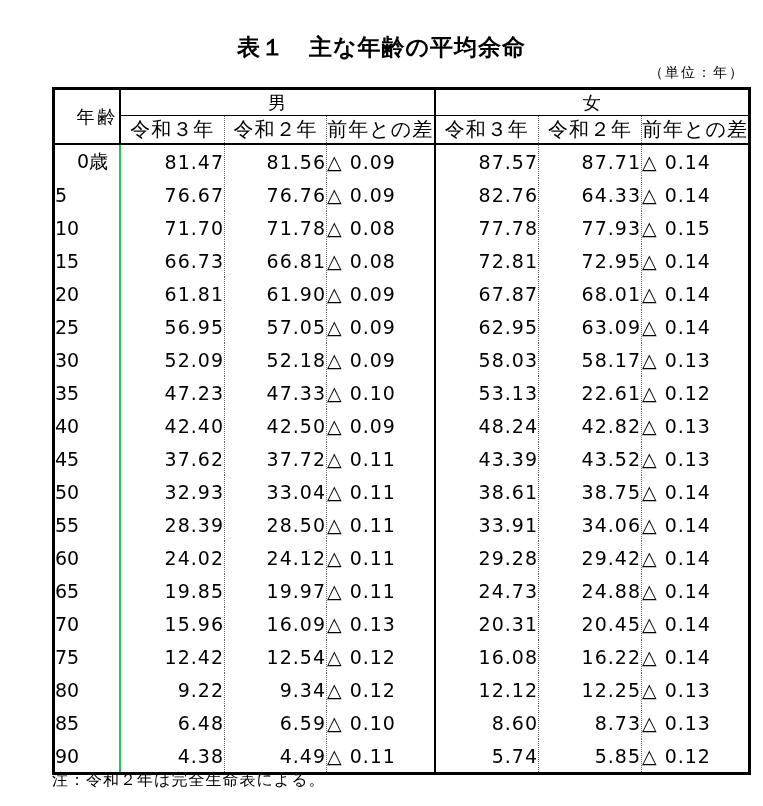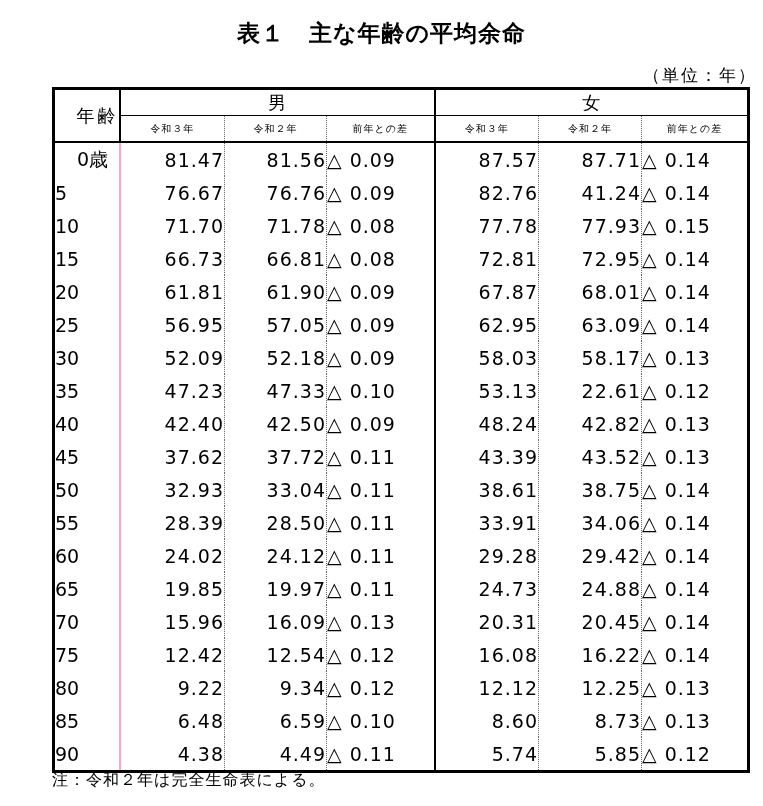--- a/index.html
+++ b/index.html
@@ -1,31 +1,31 @@
 <!DOCTYPE html>
 <html><head>
   <meta charset="utf-8">
   <style>
     html, body { margin: 0; padding: 0; background: #ffffff; }
     body { width: 763px; height: 806px; position: relative; overflow: hidden;
            font-family: "DejaVu Sans", "Liberation Sans", sans-serif; color: #000; }
-    .title { position: absolute; left: 0; width: 763px; top: 18px; text-align: center;
+    .title { position: absolute; left: 0; width: 763px; top: 32px; text-align: center;
              font-size: 23px; font-weight: bold; letter-spacing: 1px; }
-    .unit { position: absolute; right: 6px; top: 64px; font-size: 17px; letter-spacing: 2px; }
+    .unit { position: absolute; right: 18px; top: 64px; font-size: 14px; letter-spacing: 2px; }
     table.life { position: absolute; left: 52px; top: 87px; border-collapse: collapse;
                  border: 3px solid #000; table-layout: fixed; }
     table.life td, table.life th { padding: 0; font-weight: normal; overflow: hidden; white-space: nowrap; }
     .h1 th { height: 25px; font-size: 18px; text-align: center; border-bottom: 1px solid #000; }
-    .h2 th { height: 25px; font-size: 10px; text-align: center; border-bottom: 2px solid #000; letter-spacing: 1px; }
+    .h2 th { height: 25px; font-size: 20px; text-align: center; border-bottom: 2px solid #000; letter-spacing: 1px; }
     th.age-h { font-size: 18px; border-right: 2px solid #000; border-bottom: 2px solid #000; letter-spacing: 3px; text-align: right; }
     th.sex-m { border-right: 2px solid #000; }
     .dot { border-right: 1px dotted #666; }
     .sep { border-right: 2px solid #000; }
     tbody td { height: 33px; font-size: 19px; }
-    td.age { text-align: left; padding-left: 12px; border-right: 2px solid #f9a8d4; font-size: 19px; }
+    td.age { text-align: left; padding-left: 12px; border-right: 2px solid #22c55e; font-size: 19px; }
     td.age.first { padding-left: 22px; }
     td.num { text-align: right; padding-right: 16px; letter-spacing: 1px; }
     td.diff { text-align: left; padding-left: 14px; letter-spacing: 1px; margin-left: 20px; }
     .note { position: absolute; left: 52px; top: 770px; font-size: 16px; letter-spacing: 1px; font-family: Liberation Mono, monospace; }
   </style>
 </head>
 <body>
 
 <div class="title">表１　主な年齢の平均余命</div>
 <div class="unit">（単位：年）</div>
@@ -64,21 +64,21 @@
         <td class="num dot">87.57</td>
         <td class="num dot">87.71</td>
         <td class="diff">△ 0.14</td>
       </tr>
       <tr>
         <td class="age">5</td>
         <td class="num dot">76.67</td>
         <td class="num dot">76.76</td>
         <td class="diff sep">△ 0.09</td>
         <td class="num dot">82.76</td>
-        <td class="num dot">41.24</td>
+        <td class="num dot">64.33</td>
         <td class="diff">△ 0.14</td>
       </tr>
       <tr>
         <td class="age">10</td>
         <td class="num dot">71.70</td>
         <td class="num dot">71.78</td>
         <td class="diff sep">△ 0.08</td>
         <td class="num dot">77.78</td>
         <td class="num dot">77.93</td>
         <td class="diff">△ 0.15</td>

